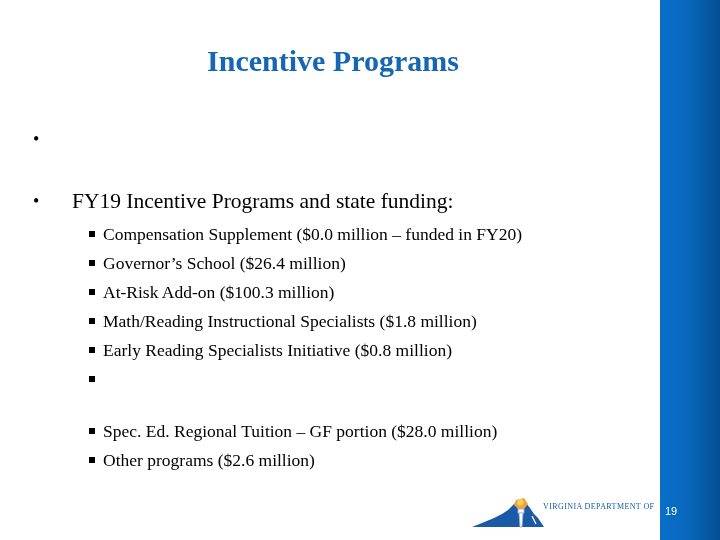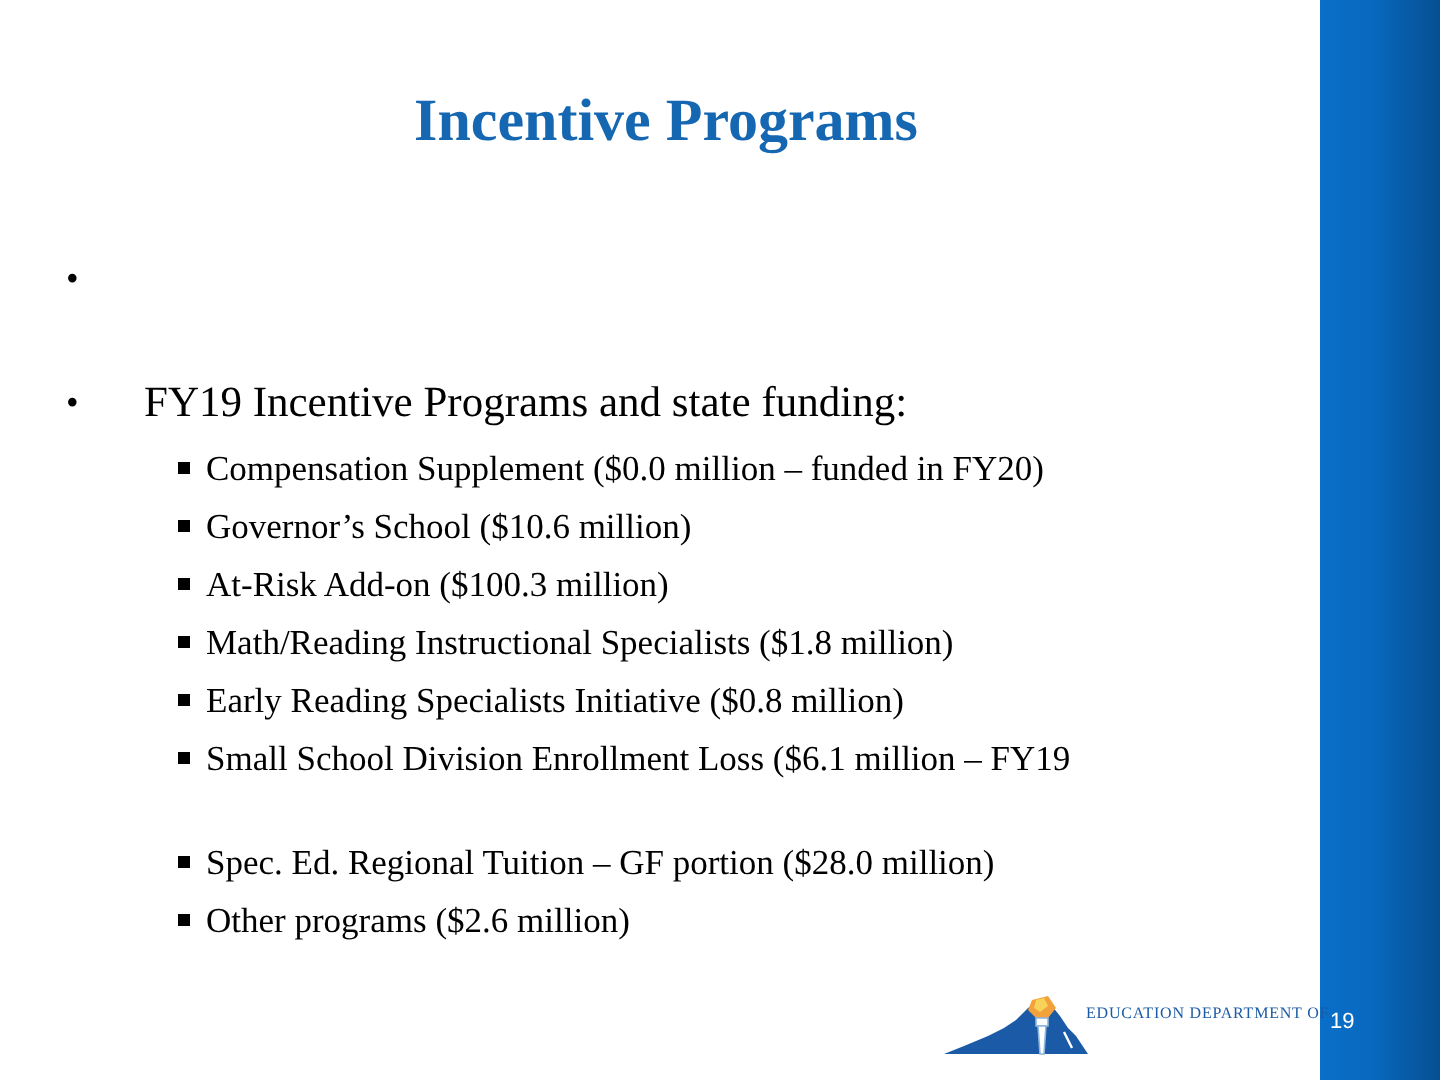--- a/index.html
+++ b/index.html
@@ -65,52 +65,51 @@
   <span class="dot">•</span>
   <div class="txt">FY19 Incentive Programs and state funding:</div>
 </div>
 
 <div class="b2" style="top:222px;">
   <span class="sq"></span>
   <div class="txt">Compensation Supplement ($0.0 million – funded in FY20)</div>
 </div>
 <div class="b2" style="top:251px;">
   <span class="sq"></span>
-  <div class="txt">Governor’s School ($10.6 million)</div>
+  <div class="txt">Governor’s School ($26.4 million)</div>
 </div>
 <div class="b2" style="top:280px;">
   <span class="sq"></span>
   <div class="txt">At-Risk Add-on ($100.3 million)</div>
 </div>
 <div class="b2" style="top:309px;">
   <span class="sq"></span>
   <div class="txt">Math/Reading Instructional Specialists ($1.8 million)</div>
 </div>
 <div class="b2" style="top:338px;">
   <span class="sq"></span>
   <div class="txt">Early Reading Specialists Initiative ($0.8 million)</div>
 </div>
 <div class="b2" style="top:367px;">
   <span class="sq"></span>
   <div class="txt">
-    <div>Small School Division Enrollment Loss ($6.1 million – FY19</div>
   </div>
 </div>
 <div class="b2" style="top:419px;">
   <span class="sq"></span>
   <div class="txt">Spec. Ed. Regional Tuition – GF portion ($28.0 million)</div>
 </div>
 <div class="b2" style="top:448px;">
   <span class="sq"></span>
   <div class="txt">Other programs ($2.6 million)</div>
 </div>
 
 <div class="logo">
   <svg width="72" height="36" viewBox="0 0 72 36" style="position:absolute;left:0;top:0;">
     <path d="M0,33 L10,29 L22,24 L30,20 L36,16 L42,10 L48,6 L54,9 L58,14 L62,20 L66,24 L70,30 L72,33 Z" fill="#1a5aa6"></path>
     <path d="M44,6 L52,4 L56,10 L52,15 L46,15 L42,11 Z" fill="#f2a23a"></path>
     <path d="M46,6 L50,5 L52,9 L48,12 L45,10 Z" fill="#f7d35a"></path>
     <rect x="46" y="15" width="6" height="4" fill="#ffffff" stroke="#8fb4dc" stroke-width="0.8"></rect>
     <path d="M47,19 L51,19 L50,33 L48,33 Z" fill="#ffffff" stroke="#8fb4dc" stroke-width="0.8"></path>
     <path d="M60,22 L64,30" stroke="#ffffff" stroke-width="1.2"></path>
   </svg>
-  <div class="logo-top">EDUCATION DEPARTMENT OF</div>
+  <div class="logo-top">VIRGINIA DEPARTMENT OF</div>
 </div>
 
 </body></html>

